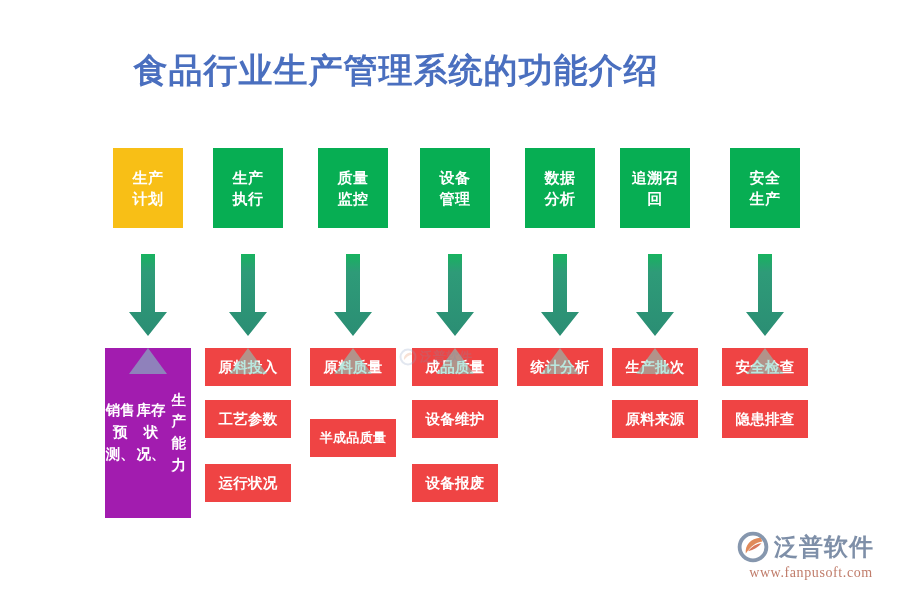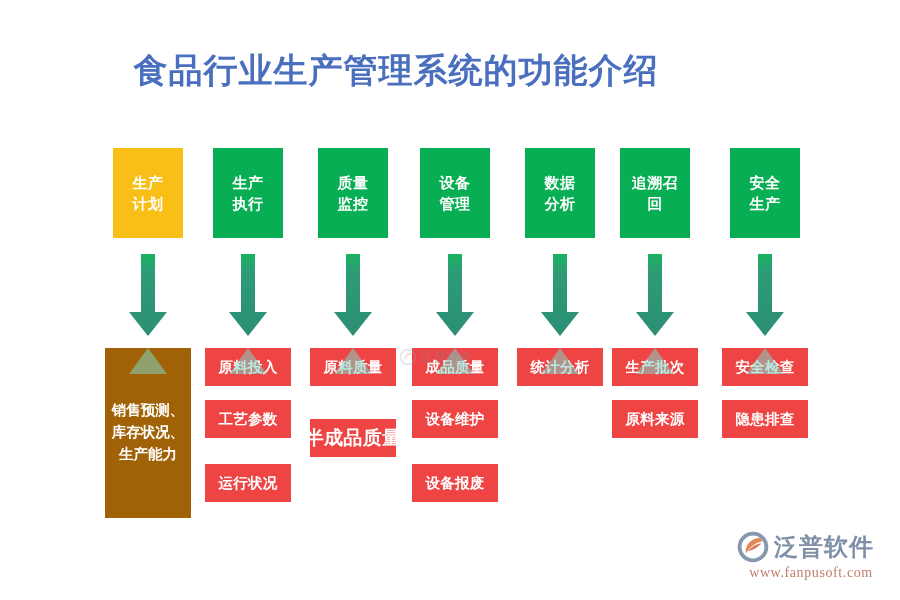--- a/index.html
+++ b/index.html
@@ -44,21 +44,21 @@
     top: 148px;
     width: 86px;
   }
 
   
   .head-box {
     position: absolute;
     top: 0;
     left: 8px;
     width: 70px;
-    height: 90px;
+    height: 80px;
     display: flex;
     flex-direction: column;
     align-items: center;
     justify-content: center;
     color: #ffffff;
     font-size: 15px;
     font-weight: bold;
     line-height: 1.42;
     text-align: center;
     letter-spacing: 0.5px;
@@ -93,36 +93,36 @@
     font-size: 14.5px;
     font-weight: bold;
     display: flex;
     align-items: center;
     justify-content: center;
     text-align: center;
     letter-spacing: 0.3px;
     white-space: nowrap;
   }
   .item.gap-after { margin-bottom: 26px; }
-  .item.narrow-text { font-size: 19px; margin-top: 33px; }
+  .item.narrow-text { font-size: 13px; margin-top: 33px; }
 
   
   .tall-box {
     position: absolute;
     top: 200px;
     left: 0;
     width: 86px;
     height: 170px;
-    background: #a16207;
+    background: #a21caf;
     color: #ffffff;
     font-size: 14.5px;
     font-weight: bold;
     line-height: 1.5;
     display: flex;
-    flex-direction: column;
+    flex-direction: row;
     align-items: center;
     justify-content: center;
     text-align: center;
   }
   .tall-box .ln { display: block; }
 
   
   .spill {
     position: absolute;
     top: 200px;

